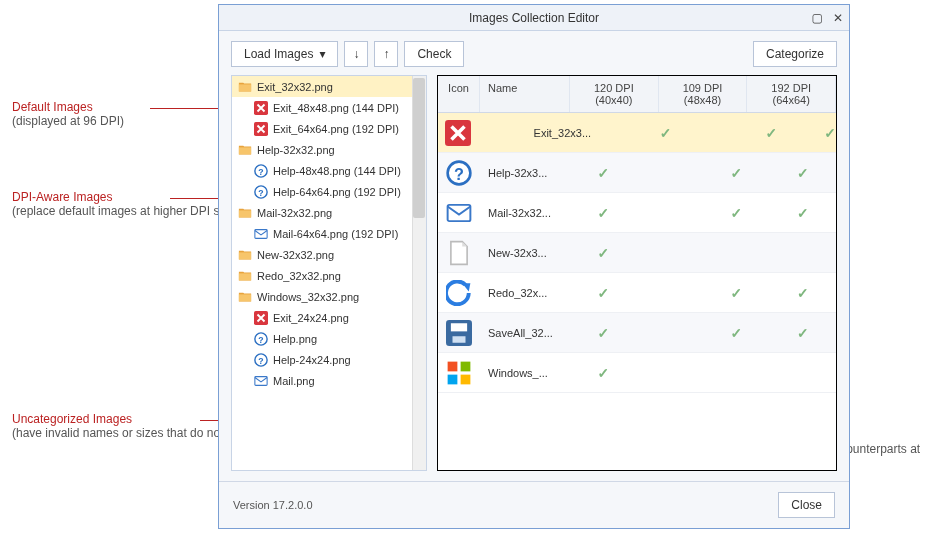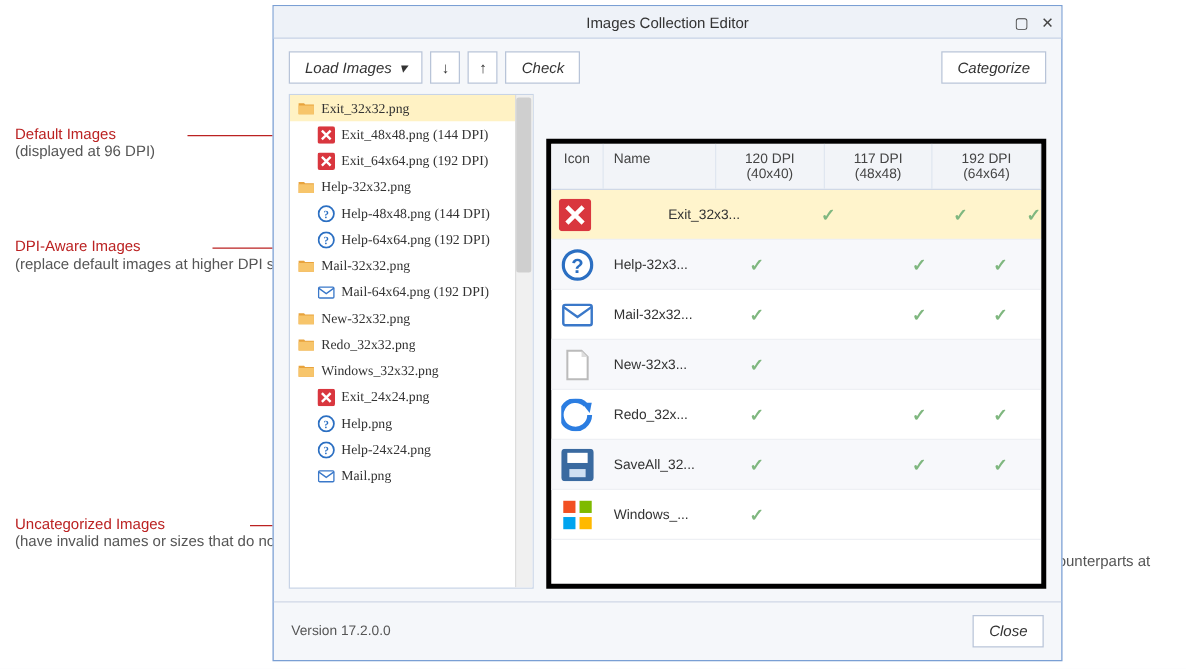--- a/index.html
+++ b/index.html
@@ -5,37 +5,37 @@
 * { box-sizing: border-box; margin: 0; padding: 0; }
 body { font-family: "Segoe UI", Tahoma, sans-serif; font-size: 12px; background: #fff; width: 949px; height: 535px; position: relative; }
 
 .window { position: absolute; left: 218px; top: 4px; width: 632px; height: 525px; background: #f5f7fa; border: 1px solid #7a9fd4; display: flex; flex-direction: column; }
 .titlebar { background: #eef2f8; height: 26px; display: flex; align-items: center; justify-content: center; position: relative; border-bottom: 1px solid #c8d4e6; }
 .titlebar-text { font-size: 12px; color: #333; }
 .titlebar-btns { position: absolute; right: 6px; display: flex; gap: 10px; font-size: 12px; color: #444; }
 .titlebar-btns span { cursor: pointer; }
 
 .toolbar { padding: 10px 12px 8px; display: flex; align-items: center; gap: 6px; }
-.btn { background: #fff; border: 1px solid #b8c4d8; padding: 5px 12px; font-size: 12px; color: #333; cursor: pointer; font-style: italic; }
+.btn { background: #fff; border: 1px solid #b8c4d8; padding: 5px 12px; font-size: 12px; color: #333; cursor: pointer; }
 .btn-dd { display: flex; align-items: center; gap: 6px; }
 .btn-small { padding: 5px 8px; }
 .spacer { flex: 1; }
 
 .content { flex: 1; display: flex; gap: 10px; padding: 0 12px 10px; overflow: hidden; }
 .tree-panel { width: 196px; background: #fff; border: 1px solid #c8d4e6; position: relative; overflow: hidden; }
 .tree-scroll { overflow: hidden; height: 100%; }
 .tree-scrollbar { position: absolute; right: 0; top: 0; width: 14px; height: 100%; background: #f0f0f0; border-left: 1px solid #ddd; }
 .tree-thumb { position: absolute; right: 1px; top: 2px; width: 12px; height: 140px; background: #cfcfcf; border-radius: 2px; }
-.tree-item { display: flex; align-items: center; height: 21px; padding-left: 6px; gap: 5px; cursor: pointer; font-family: Liberation Serif, serif; }
+.tree-item { display: flex; align-items: center; height: 21px; padding-left: 6px; gap: 5px; cursor: pointer; }
 .tree-item.child { padding-left: 22px; }
 .tree-item.sel { background: #fff2c4; }
 .tree-item span.lbl { white-space: nowrap; overflow: hidden; text-overflow: ellipsis; font-size: 11px; color: #333; }
 .ico { width: 14px; height: 14px; flex-shrink: 0; display: inline-flex; align-items: center; justify-content: center; }
 
-.grid-panel { flex: 1; background: #fff; border: 4px solid #000000; overflow: hidden; margin-top: 36px; }
+.grid-panel { flex: 1; background: #fff; border: 1px solid #000000; overflow: hidden; }
 .grid-head { display: flex; background: #f2f4f8; border-bottom: 1px solid #d0d8e6; }
 .gh { padding: 6px 4px; font-size: 11px; color: #444; border-right: 1px solid #e0e6f0; text-align: center; }
 .gh.c-icon { width: 42px; }
 .gh.c-name { width: 90px; text-align: left; padding-left: 8px; }
 .gh.c-col { flex: 1; }
 .grid-row { display: flex; align-items: center; height: 40px; border-bottom: 1px solid #eef0f4; }
 .grid-row.alt { background: #f7f8fb; }
 .grid-row.sel { background: #fff4cc; gap: 47px; }
 .gc { text-align: center; }
 .gc.c-icon { width: 42px; display: flex; justify-content: center; }
@@ -267,21 +267,21 @@
       <div class="tree-scrollbar">
         <div class="tree-thumb"></div>
       </div>
     </div>
 
     <div class="grid-panel">
       <div class="grid-head">
         <div class="gh c-icon">Icon</div>
         <div class="gh c-name">Name</div>
         <div class="gh c-col">120 DPI (40x40)</div>
-        <div class="gh c-col">117 DPI (48x48)</div>
+        <div class="gh c-col">109 DPI (48x48)</div>
         <div class="gh c-col">192 DPI (64x64)</div>
       </div>
       <div id="grid-body">
           <div class="grid-row sel">
             <div class="gc c-icon">
               <span class="big-ico">
                 <svg width="26" height="26" viewBox="0 0 16 16">
                   <rect width="16" height="16" rx="2" fill="#d9363e"></rect>
                   <path stroke="#fff" stroke-width="2.2" d="M4 4l8 8M12 4l-8 8"></path>
                 </svg>

